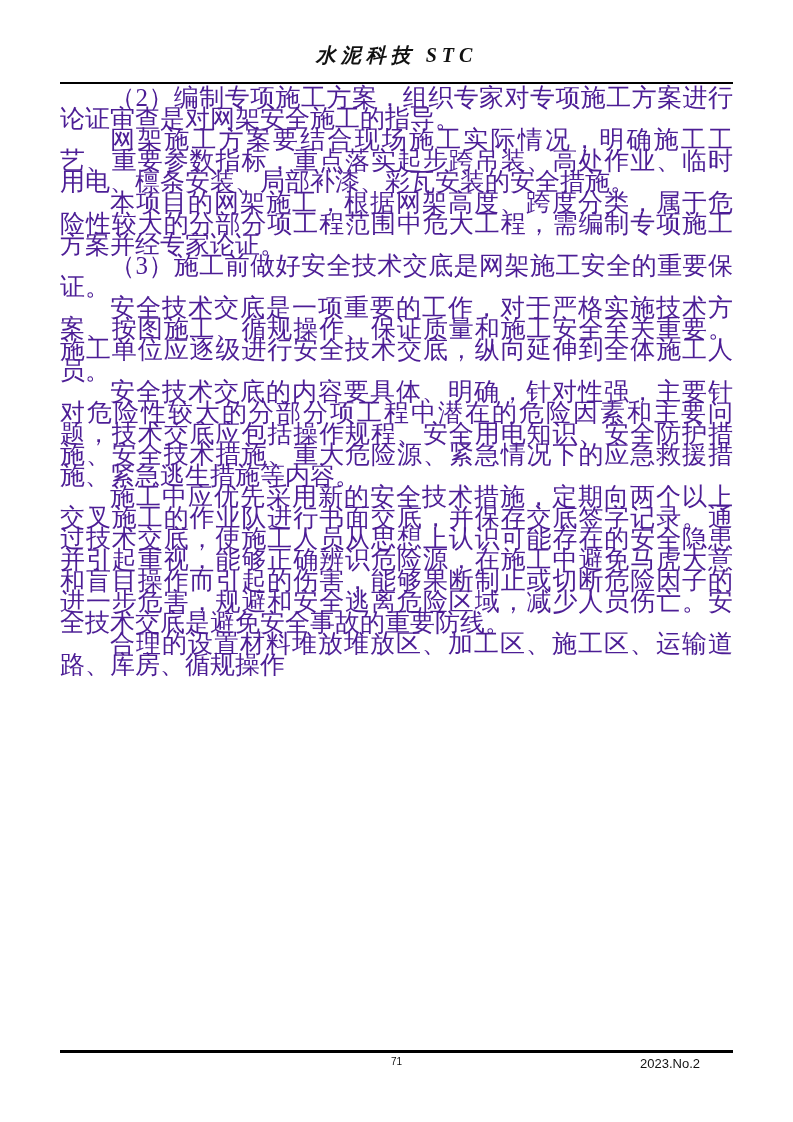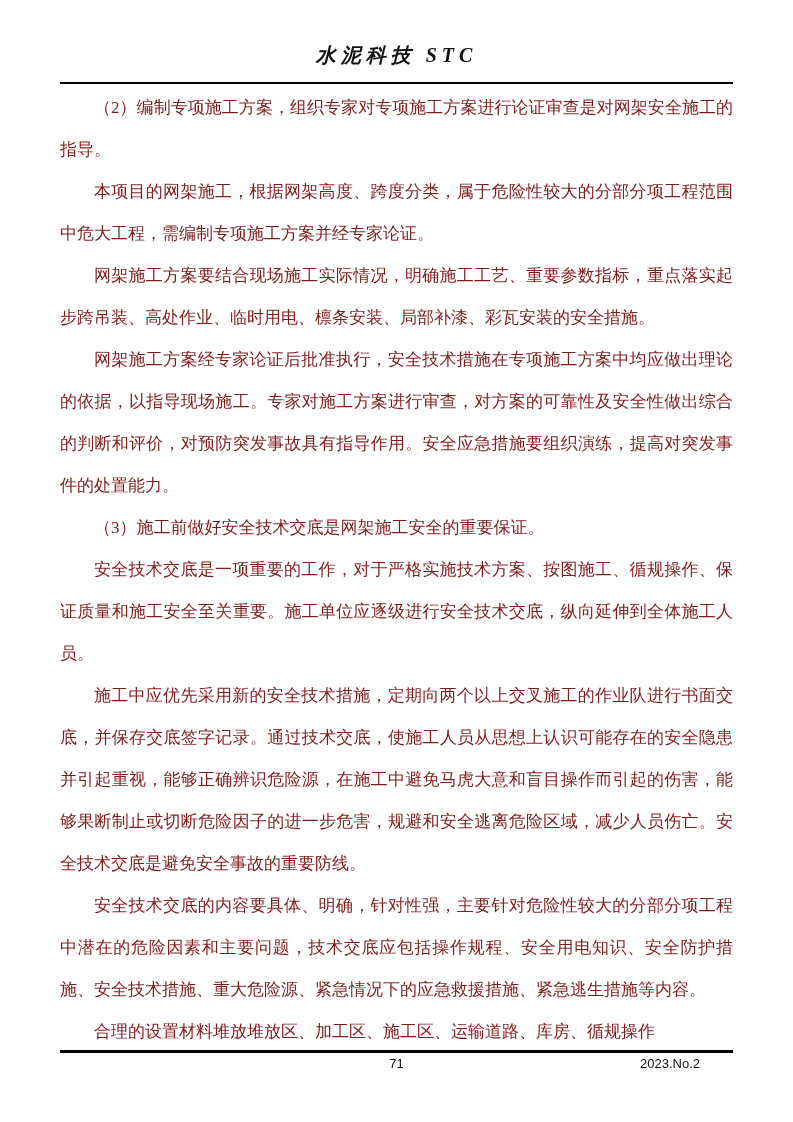--- a/index.html
+++ b/index.html
@@ -34,45 +34,45 @@
     left: 60px;
     width: 673px;
     height: 0;
     border-top: 2px solid #000000;
   }
   .article {
     position: absolute;
     top: 87px;
     left: 60px;
     width: 673px;
-    font-size: 17px;
-    line-height: 42px;
+    font-size: 25px;
+    line-height: 21px;
     text-align: justify;
-    color: #7f1d1d;
+    color: #4c1d95;
   }
   .article p {
     margin: 0;
     padding: 0;
     text-indent: 2em;
   }
   .footer-rule {
     position: absolute;
     top: 1050px;
     left: 60px;
     width: 673px;
     height: 0;
     border-top: 3px solid #000000;
   }
   .page-number {
     position: absolute;
     top: 1056px;
     left: 0;
     width: 100%;
     text-align: center;
-    font-size: 13px;
+    font-size: 10px;
     font-family: "Liberation Sans", "DejaVu Sans", sans-serif;
     color: #111111;
   }
   .issue-number {
     position: absolute;
     top: 1056px;
     right: 93px;
     font-size: 13px;
     font-family: "Liberation Sans", "DejaVu Sans", sans-serif;
     color: #111111;
@@ -83,27 +83,26 @@
 <body>
 
 <div class="page">
 
   <div class="journal-title">水泥科技 STC</div>
 
   <div class="header-rule"></div>
 
   <div class="article">
     <p>（2）编制专项施工方案，组织专家对专项施工方案进行论证审查是对网架安全施工的指导。</p>
+    <p>网架施工方案要结合现场施工实际情况，明确施工工艺、重要参数指标，重点落实起步跨吊装、高处作业、临时用电、檩条安装、局部补漆、彩瓦安装的安全措施。</p>
     <p>本项目的网架施工，根据网架高度、跨度分类，属于危险性较大的分部分项工程范围中危大工程，需编制专项施工方案并经专家论证。</p>
-    <p>网架施工方案要结合现场施工实际情况，明确施工工艺、重要参数指标，重点落实起步跨吊装、高处作业、临时用电、檩条安装、局部补漆、彩瓦安装的安全措施。</p>
-    <p>网架施工方案经专家论证后批准执行，安全技术措施在专项施工方案中均应做出理论的依据，以指导现场施工。专家对施工方案进行审查，对方案的可靠性及安全性做出综合的判断和评价，对预防突发事故具有指导作用。安全应急措施要组织演练，提高对突发事件的处置能力。</p>
     <p>（3）施工前做好安全技术交底是网架施工安全的重要保证。</p>
     <p>安全技术交底是一项重要的工作，对于严格实施技术方案、按图施工、循规操作、保证质量和施工安全至关重要。施工单位应逐级进行安全技术交底，纵向延伸到全体施工人员。</p>
+    <p>安全技术交底的内容要具体、明确，针对性强，主要针对危险性较大的分部分项工程中潜在的危险因素和主要问题，技术交底应包括操作规程、安全用电知识、安全防护措施、安全技术措施、重大危险源、紧急情况下的应急救援措施、紧急逃生措施等内容。</p>
     <p>施工中应优先采用新的安全技术措施，定期向两个以上交叉施工的作业队进行书面交底，并保存交底签字记录。通过技术交底，使施工人员从思想上认识可能存在的安全隐患并引起重视，能够正确辨识危险源，在施工中避免马虎大意和盲目操作而引起的伤害，能够果断制止或切断危险因子的进一步危害，规避和安全逃离危险区域，减少人员伤亡。安全技术交底是避免安全事故的重要防线。</p>
-    <p>安全技术交底的内容要具体、明确，针对性强，主要针对危险性较大的分部分项工程中潜在的危险因素和主要问题，技术交底应包括操作规程、安全用电知识、安全防护措施、安全技术措施、重大危险源、紧急情况下的应急救援措施、紧急逃生措施等内容。</p>
     <p>合理的设置材料堆放堆放区、加工区、施工区、运输道路、库房、循规操作</p>
   </div>
 
   <div class="footer-rule"></div>
 
   <div class="page-number">71</div>
 
   <div class="issue-number">2023.No.2</div>
 
 </div>

